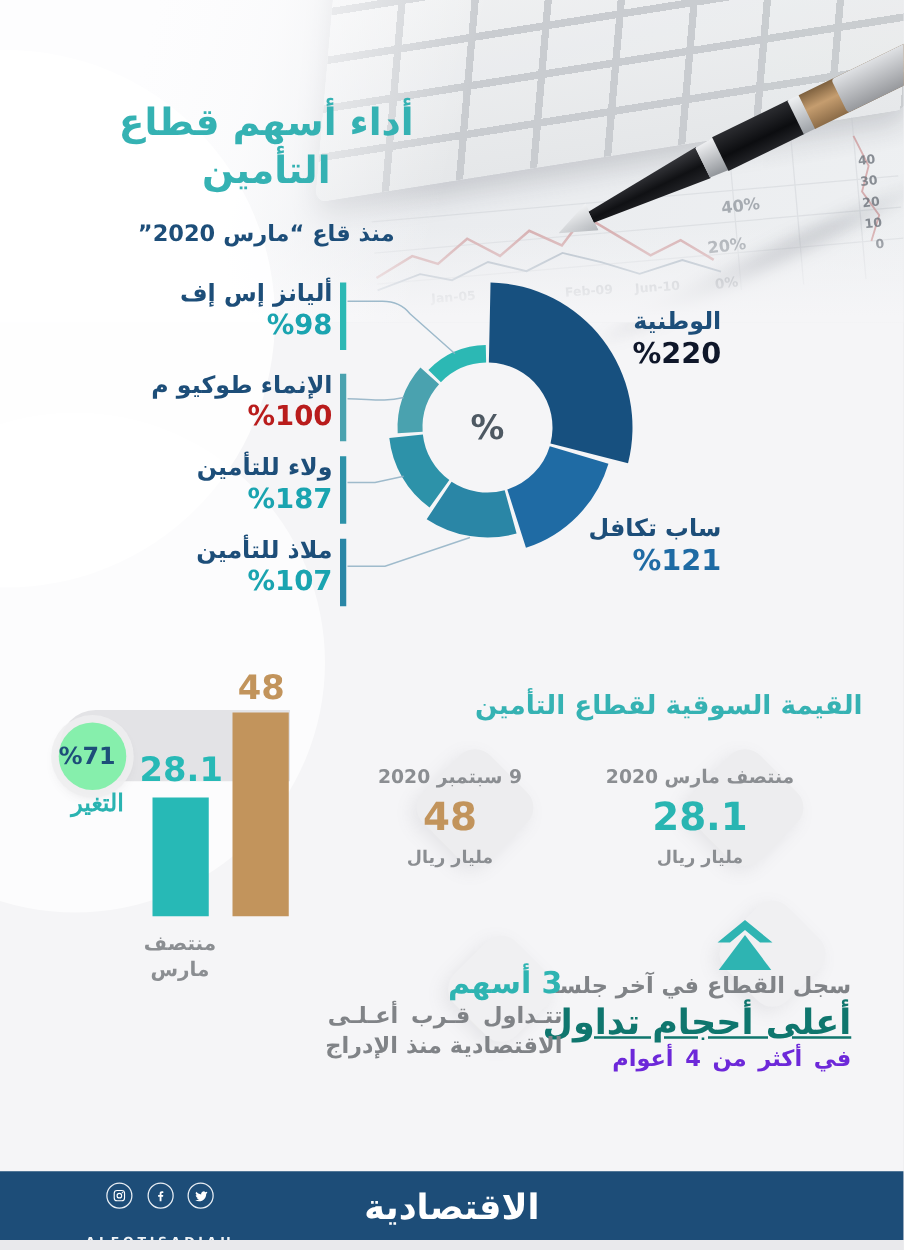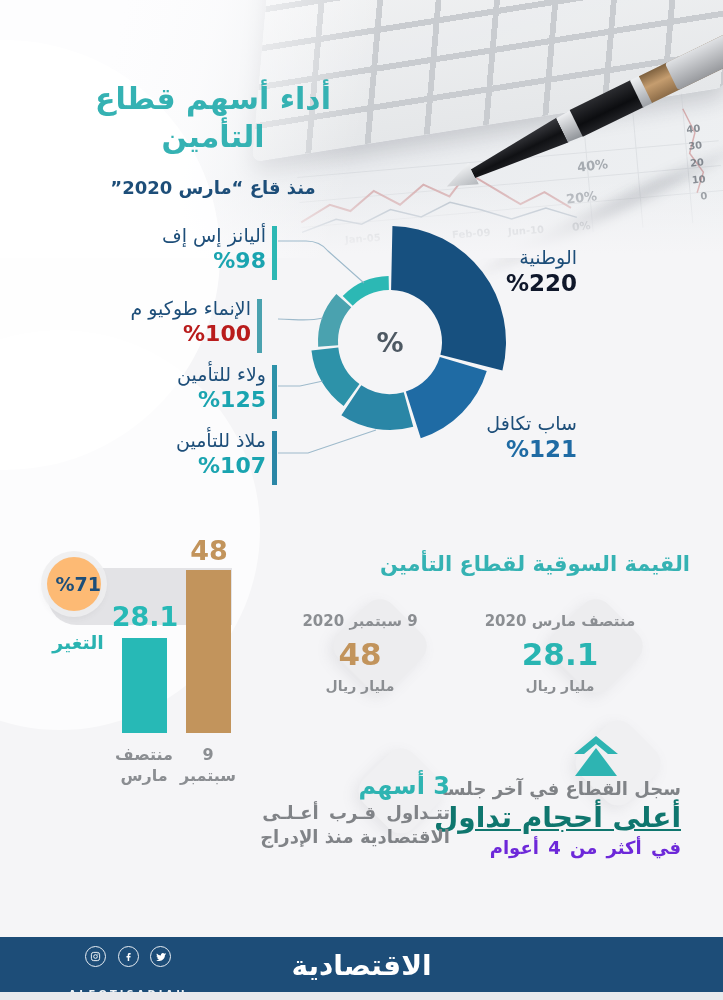--- a/index.html
+++ b/index.html
@@ -38,33 +38,33 @@
   .header{position:absolute;left:48px;top:80px;width:330px;text-align:center;direction:rtl;}
   .header .title{color:#35b2b3;font-size:30px;font-weight:800;line-height:1.25;}
   .header .subtitle{margin-top:22px;color:#1d4e79;font-size:18px;font-weight:700;}
 
   
   .donut-wrap{position:absolute;left:264px;top:216px;width:252px;height:252px;}
   .donut-center{position:absolute;left:264px;top:216px;width:252px;height:252px;display:flex;align-items:center;justify-content:center;
     color:#4e5963;font-size:27px;font-weight:700;pointer-events:none;}
   .connectors{position:absolute;left:0;top:0;pointer-events:none;}
   .seg-label{position:absolute;direction:rtl;text-align:right;}
-  .seg-label .nm{color:#1d4e79;font-size:19px;font-weight:400;line-height:1.2;white-space:nowrap;}
+  .seg-label .nm{color:#1d4e79;font-size:19px;font-weight:700;line-height:1.2;white-space:nowrap;}
   .seg-label .vl{font-size:22px;font-weight:800;direction:ltr;unicode-bidi:bidi-override;line-height:1.25;}
   .seg-left{padding-left:0;padding-right:11px;}
   .seg-left .tick{position:absolute;right:0;top:2px;width:5px;height:54px;background:#2ab5b2;}
   .seg-right .vl{font-size:23px;}
 
   
   .barchart{position:absolute;left:40px;top:535px;width:210px;height:270px;}
   .band{position:absolute;left:8px;top:33px;width:184px;height:57px;background:#e3e3e6;border-radius:29px 0 0 29px;}
-  .change-circle{position:absolute;left:7px;top:22px;width:54px;height:54px;border-radius:50%;background:#fdba74;
-    box-shadow:0 0 0 6px rgba(238,238,240,.9),0 4px 10px rgba(70,70,80,.18);display:flex;align-items:center;justify-content:flex-end;}
+  .change-circle{position:absolute;left:7px;top:43px;width:54px;height:54px;border-radius:50%;background:#86efac;
+    box-shadow:0 0 0 6px rgba(238,238,240,.9),0 4px 10px rgba(70,70,80,.18);display:flex;align-items:center;justify-content:flex-start;}
   .change-circle span{color:#1d4e79;font-size:19px;font-weight:800;direction:ltr;unicode-bidi:bidi-override;}
-  .change-label{position:absolute;left:2px;top:96px;width:72px;text-align:center;color:#2ab3b1;font-size:19px;font-weight:800;}
+  .change-label{position:absolute;left:2px;top:96px;width:72px;text-align:center;color:#2ab3b1;font-size:19px;font-weight:800;font-family:Liberation Serif, serif;}
   .bar-col{position:absolute;bottom:72px;width:45px;}
   .bar-col.b0{left:82px;}
   .bar-col.b1{left:146px;}
   .bar-val{position:absolute;width:90px;text-align:center;font-size:27px;font-weight:800;}
   .bar-val.v0{left:60px;top:66px;color:#27b9b6;}
   .bar-val.v1{left:124px;top:0px;color:#c2945c;}
   .bar-cat{position:absolute;top:210px;width:72px;text-align:center;color:#8b8e92;font-size:16px;font-weight:700;line-height:1.3;direction:rtl;}
   .bar-cat.c0{left:68px;}
   .bar-cat.c1{left:132px;}
 
@@ -173,29 +173,29 @@
       <path d="M278,386 H300 L323,381"></path>
       <path d="M278,453 H308 L376,430"></path>
     </g>
   </svg>
 
   <div class="seg-label seg-left" style="right:446px;top:224px;">
     <span class="tick" style="background: rgb(44, 184, 180);"></span>
     <div class="nm">أليانز إس إف</div>
     <div class="vl" style="color: rgb(26, 164, 176);">%98</div>
   </div>
-  <div class="seg-label seg-left" style="right:461px;top:297px;margin-left:20px;">
+  <div class="seg-label seg-left" style="right:446px;top:297px;margin-left:20px;">
     <span class="tick" style="background: rgb(74, 162, 175);"></span>
     <div class="nm">الإنماء طوكيو م</div>
     <div class="vl" style="color: #b91c1c;">%100</div>
   </div>
   <div class="seg-label seg-left" style="right:446px;top:363px;">
     <span class="tick" style="background: rgb(45, 146, 169);"></span>
     <div class="nm">ولاء للتأمين</div>
-    <div class="vl" style="color: rgb(26, 164, 176);">%125</div>
+    <div class="vl" style="color: rgb(26, 164, 176);">%187</div>
   </div>
   <div class="seg-label seg-left" style="right:446px;top:429px;">
     <span class="tick" style="background: rgb(42, 134, 166);"></span>
     <div class="nm">ملاذ للتأمين</div>
     <div class="vl" style="color: rgb(26, 164, 176);">%107</div>
   </div>
 
   <div class="seg-label seg-right" style="right:146px;top:246px;">
     <div class="nm">الوطنية</div>
     <div class="vl" style="color: #0f172a;">%220</div>
@@ -209,21 +209,20 @@
     <div class="band"></div>
     <div class="bar-col b0" style="height: 95px; background: rgb(39, 185, 182);"></div>
     <div class="bar-col b1" style="height: 163px; background: rgb(194, 148, 92);"></div>
     <div class="change-circle">
       <span>%71</span>
     </div>
     <div class="change-label">التغير</div>
     <div class="bar-val v0">28.1</div>
     <div class="bar-val v1">48</div>
     <div class="bar-cat c0">منتصف مارس</div>
-    <div class="bar-cat c1">9 سبتمبر</div>
   </div>
 
   <div class="mv-title">القيمة السوقية لقطاع التأمين</div>
 
   <div class="mv-card march">
     <div class="diamond"></div>
     <div class="mv-date">منتصف مارس 2020</div>
     <div class="mv-val">28.1</div>
     <div class="mv-unit">مليار ريال</div>
   </div>

